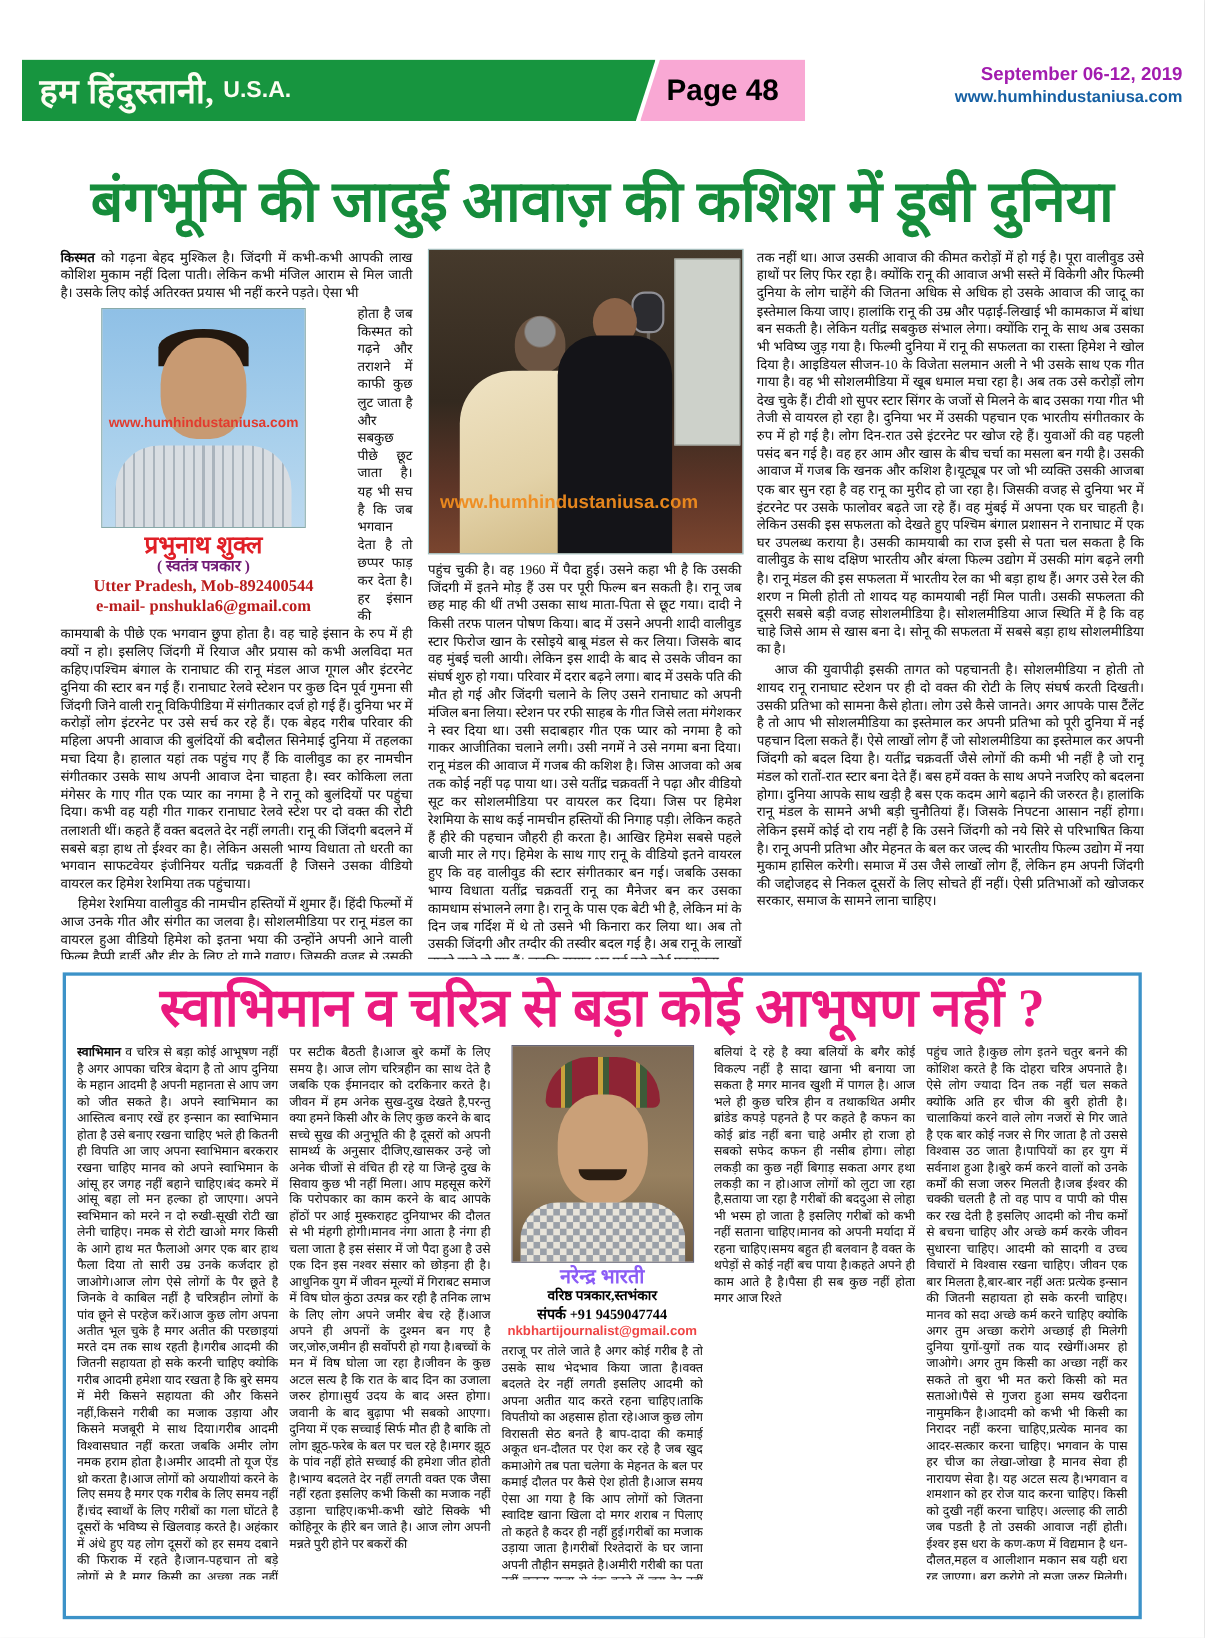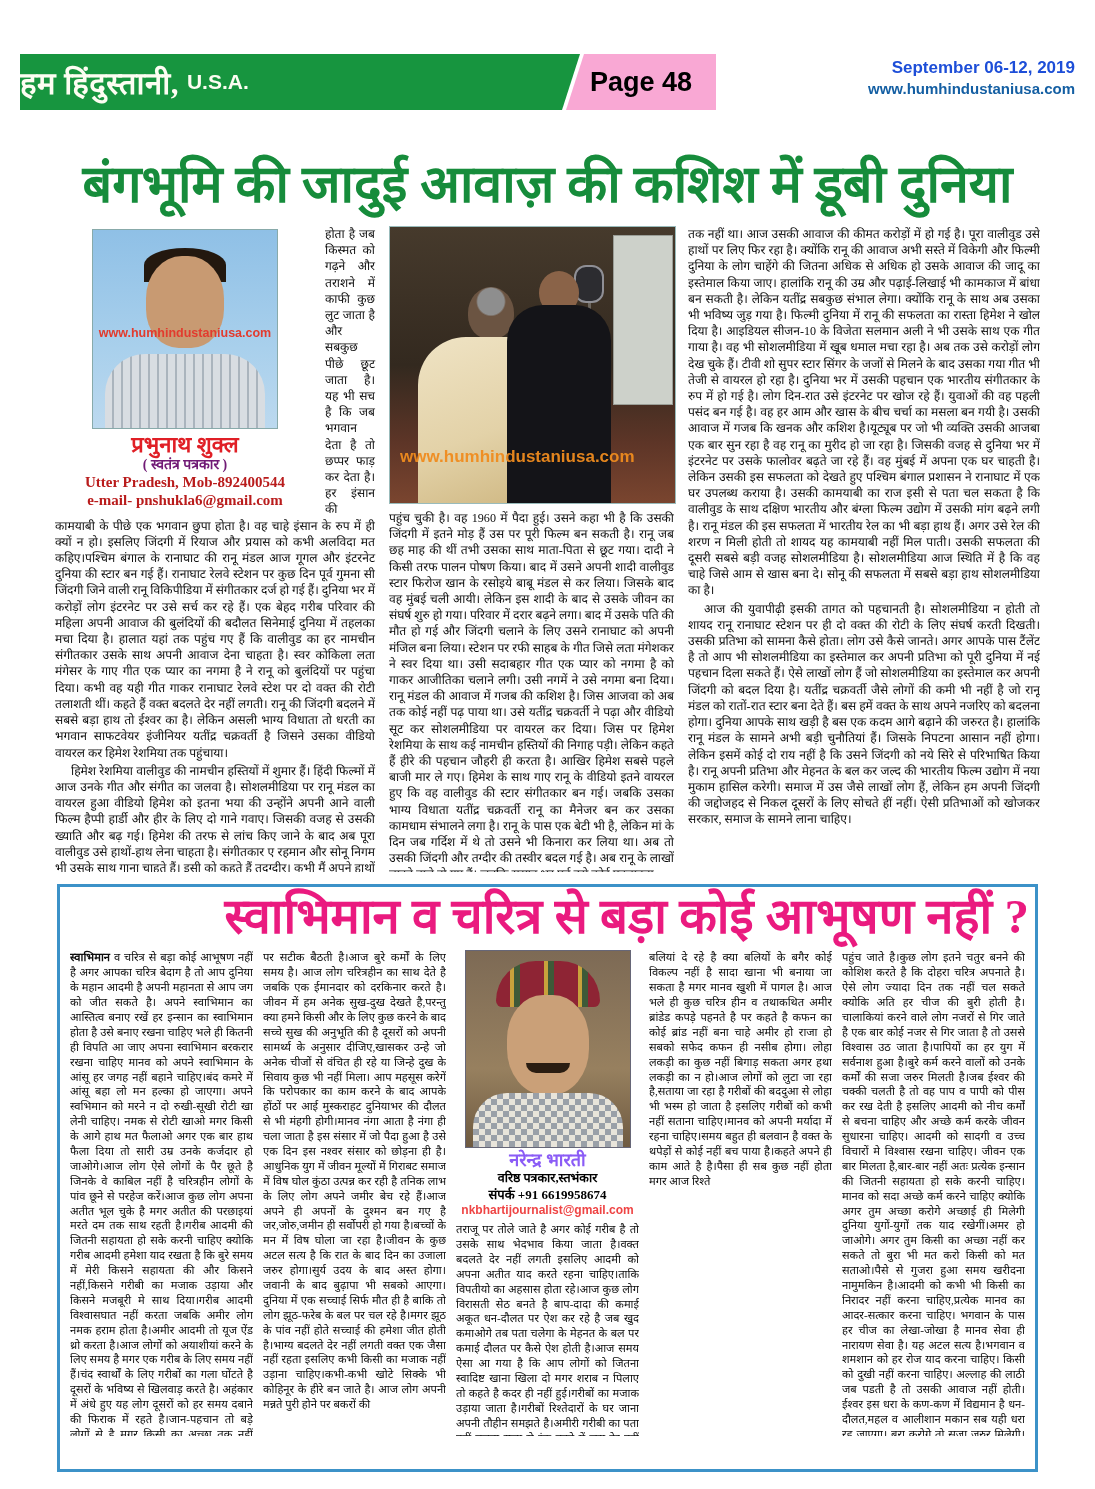--- a/index.html
+++ b/index.html
@@ -2,28 +2,28 @@
 <html><head>
 <meta charset="utf-8">
 <style>
   html,body{margin:0;padding:0;background:#e9e9e9;}
   .page{position:relative;width:1095px;height:1489px;margin:0 auto;background:#ffffff;
         overflow:hidden;font-family:"Liberation Serif",serif;box-shadow:0 0 4px #bbb;}
   
   .mast{position:absolute;top:54px;left:20px;right:20px;height:60px;}
   .mast-left{position:absolute;left:0;top:0;height:56px;display:flex;}
   .greenbar{background:#17953f;color:#fdfdf2;height:56px;width:560px;display:flex;align-items:center;
-            padding-left:0;clip-path:polygon(0 0,100% 0,calc(100% - 18px) 100%,0 100%);}
+            padding-left:16px;clip-path:polygon(0 0,100% 0,calc(100% - 18px) 100%,0 100%);}
   .logo-hi{font-size:31px;font-weight:bold;letter-spacing:.5px;}
   .logo-us{font-size:21px;font-weight:bold;margin-left:8px;font-family:"Liberation Sans",sans-serif;}
   .page48{background:#f9a8d4;color:#000;height:56px;width:150px;margin-left:-14px;
           display:flex;align-items:center;justify-content:center;font-family:"Liberation Sans",sans-serif;
           font-size:27px;font-weight:bold;clip-path:polygon(18px 0,100% 0,100% 100%,0 100%);}
   .mast-right{position:absolute;right:0;top:4px;text-align:right;font-family:"Liberation Sans",sans-serif;}
-  .issue-date{color:#1d4ed8;font-size:17px;font-weight:bold;}
+  .issue-date{color:#a21caf;font-size:17px;font-weight:bold;}
   .site{color:#145fa3;font-size:15px;font-weight:bold;margin-top:2px;}
   
   .kicker{position:absolute;top:120px;left:20px;right:20px;height:37px;background:#ec1b24;color:#fff;
           display:flex;align-items:center;justify-content:center;font-size:26px;font-weight:bold;}
   .headline1{position:absolute;top:158px;left:22px;right:22px;margin:0;text-align:center;
              color:#168c3b;font-size:52px;line-height:1.05;font-weight:bold;white-space:nowrap;}
   
   .art1{position:absolute;top:226px;left:55px;width:985px;height:646px;display:grid;
         grid-template-columns:320px 1fr 352px;gap:14px;overflow:hidden;}
   .bd{font-size:12.1px;line-height:1.34;text-align:justify;color:#0c0c0c;margin:0 0 2px 0;}
@@ -60,21 +60,21 @@
             background:#2c2c30;border:2px solid #8f8f95;}
   .s-man{position:absolute;right:64px;bottom:0;width:104px;height:198px;border-radius:36px 36px 0 0;
          background:#141418;}
   .m-head{position:absolute;right:96px;bottom:188px;width:40px;height:44px;border-radius:50%;
           background:#8a6348;}
   .wm-orange{position:absolute;left:10px;bottom:36px;color:#f08c1e;font-size:17px;font-weight:bold;
              font-family:"Liberation Sans",sans-serif;opacity:.95;}
   
   .art2{position:absolute;top:884px;left:57px;width:981px;height:588px;border:3px solid #3c92c8;
         background:#fff;box-sizing:border-box;overflow:hidden;}
-  .headline2{margin:4px 6px 2px 6px;text-align:right;color:#ea1a7f;font-size:49px;line-height:1.05;
+  .headline2{margin:4px 6px 2px 6px;text-align:center;color:#ea1a7f;font-size:49px;line-height:1.05;
              font-weight:bold;white-space:nowrap;}
   .a2cols{display:grid;grid-template-columns:repeat(5,1fr);gap:10px;padding:6px 10px 8px 10px;
           height:486px;overflow:hidden;}
   .a2col{overflow:hidden;}
   .bd2{font-size:11.2px;line-height:1.33;text-align:justify;color:#0c0c0c;margin:0;}
   
   .acard2{width:100%;text-align:center;margin-bottom:4px;}
   .aphoto2{position:relative;width:164px;height:196px;margin:0 auto;border:1px solid #667;
            background:linear-gradient(180deg,#7d6a55 0%,#97805f 60%,#6e5a41 100%);overflow:hidden;}
   .p2-cap{position:absolute;left:50%;top:10px;transform:translateX(-50%);width:104px;height:46px;
@@ -109,20 +109,21 @@
       <div class="issue-date">September 06-12, 2019</div>
       <div class="site">www.humhindustaniusa.com</div>
     </div>
   </header>
 
   <h1 class="headline1">बंगभूमि की जादुई आवाज़ की कशिश में डूबी दुनिया</h1>
 
   <section class="art1">
 
     <div class="a1col">
+      <p class="bd"><b class="lead">किस्मत</b><span> को गढ़ना बेहद मुश्किल है। जिंदगी में कभी-कभी आपकी लाख कोशिश मुकाम नहीं दिला पाती। लेकिन कभी मंजिल आराम से मिल जाती है। उसके लिए कोई अतिरक्त प्रयास भी नहीं करने पड़ते। ऐसा भी</span></p>
       <div class="acard1">
         <div class="aphoto1">
           <div class="p1-hair"></div>
           <div class="p1-head"></div>
           <div class="p1-body"></div>
           <div class="wm-red">www.humhindustaniusa.com</div>
         </div>
         <div class="aname1">प्रभुनाथ शुक्ल</div>
         <div class="arole1">( स्वतंत्र पत्रकार )</div>
         <div class="acontact1">Utter Pradesh, Mob-892400544</div>
@@ -169,21 +170,21 @@
       <div class="a2col">
         <div class="acard2">
           <div class="aphoto2">
             <div class="p2-cap"></div>
             <div class="p2-head"></div>
             <div class="p2-must"></div>
             <div class="p2-body"></div>
           </div>
           <div class="aname2">नरेन्द्र भारती</div>
           <div class="arole2">वरिष्ठ पत्रकार,स्तभंकार</div>
-          <div class="aphone2">संपर्क +91 6619958674</div>
+          <div class="aphone2">संपर्क +91 9459047744</div>
           <div class="aemail2">nkbhartijournalist@gmail.com</div>
         </div>
         <p class="bd2">तराजू पर तोले जाते है अगर कोई गरीब है तो उसके साथ भेदभाव किया जाता है।वक्त बदलते देर नहीं लगती इसलिए आदमी को अपना अतीत याद करते रहना चाहिए।ताकि विपतीयो का अहसास होता रहे।आज कुछ लोग विरासती सेठ बनते है बाप-दादा की कमाई अकूत धन-दौलत पर ऐश कर रहे है जब खुद कमाओगे तब पता चलेगा के मेहनत के बल पर कमाई दौलत पर कैसे ऐश होती है।आज समय ऐसा आ गया है कि आप लोगों को जितना स्वादिष्ट खाना खिला दो मगर शराब न पिलाए तो कहते है कदर ही नहीं हुई।गरीबों का मजाक उड़ाया जाता है।गरीबों रिश्तेदारों के घर जाना अपनी तौहीन समझते है।अमीरी गरीबी का पता नहीं चलता राजा से रंक बनने में जरा देर नहीं लगती।खुदा की मार पड़ती है तो अर्श से फर्श में</p>
       </div>
 
       <div class="a2col">
         <p class="bd2">बलियां दे रहे है क्या बलियों के बगैर कोई विकल्प नहीं है सादा खाना भी बनाया जा सकता है मगर मानव खुशी में पागल है। आज भले ही कुछ चरित्र हीन व तथाकथित अमीर ब्रांडेड कपड़े पहनते है पर कहते है कफन का कोई ब्रांड नहीं बना चाहे अमीर हो राजा हो सबको सफेद कफन ही नसीब होगा। लोहा लकड़ी का कुछ नहीं बिगाड़ सकता अगर हथा लकड़ी का न हो।आज लोगों को लुटा जा रहा है,सताया जा रहा है गरीबों की बददुआ से लोहा भी भस्म हो जाता है इसलिए गरीबों को कभी नहीं सताना चाहिए।मानव को अपनी मर्यादा में रहना चाहिए।समय बहुत ही बलवान है वक्त के थपेड़ों से कोई नहीं बच पाया है।कहते अपने ही काम आते है है।पैसा ही सब कुछ नहीं होता मगर आज रिश्ते</p>
       </div>
 
       <div class="a2col">

